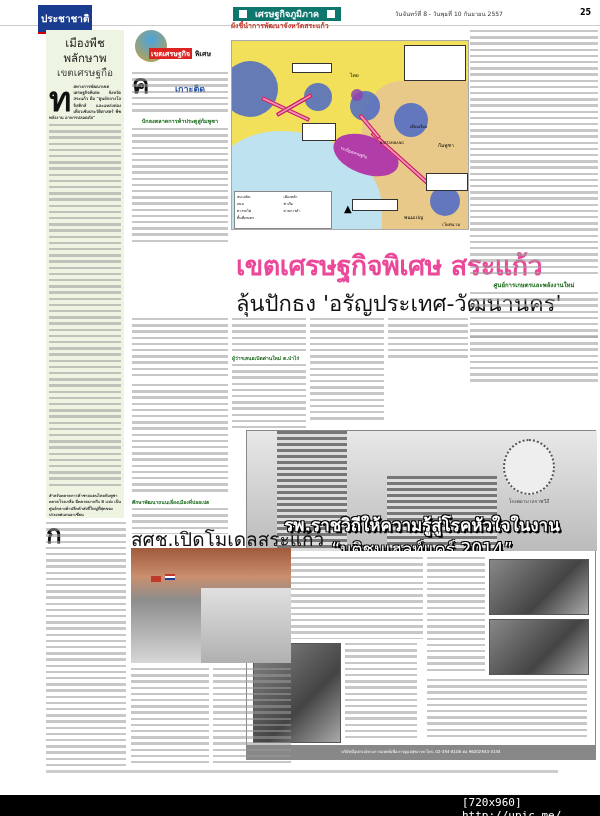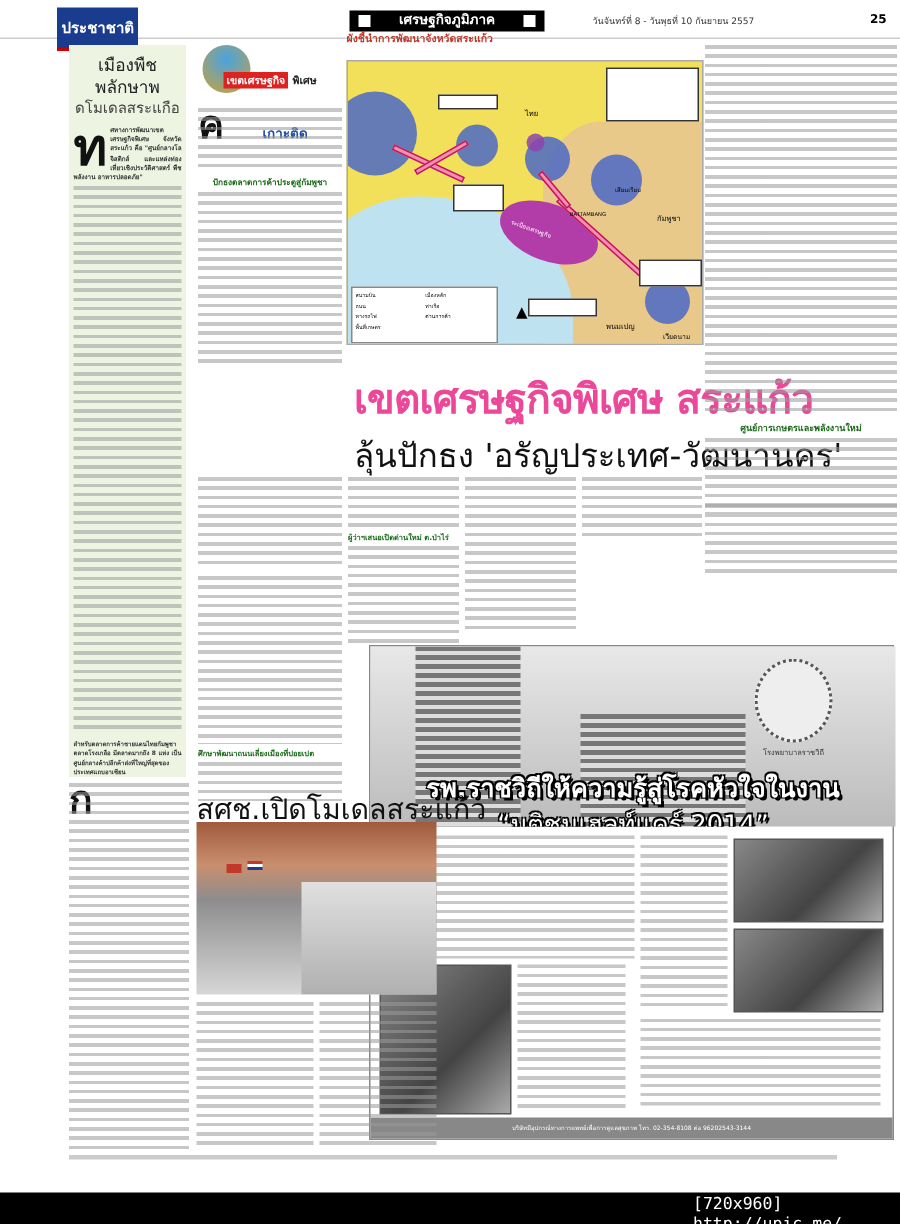--- a/index.html
+++ b/index.html
@@ -1,21 +1,21 @@
 <!DOCTYPE html>
 <html><head>
 <meta charset="utf-8">
 <style>
 *{box-sizing:border-box;margin:0;padding:0}
 html,body{width:600px;height:816px;overflow:hidden;background:#000;}
 body{font-family:"DejaVu Sans",sans-serif;position:relative;}
 .page{position:absolute;left:0;top:0;width:600px;height:795px;background:#fff;overflow:hidden;}
 .hdr{position:absolute;left:0;top:0;width:600px;height:26px;border-bottom:1px solid #ccc;}
 .logo{position:absolute;left:38px;top:5px;font-size:10px;font-weight:bold;color:#c00;background:#1a3c8f;color:#fff;padding:6px 3px;border-bottom:2px solid #c00;}
-.sect{position:absolute;left:233px;top:7px;width:130px;height:14px;background:#000000;color:#fff;font-size:9px;text-align:center;line-height:14px;font-weight:bold;}
+.sect{position:absolute;left:233px;top:7px;width:108px;height:14px;background:#0f766e;color:#fff;font-size:9px;text-align:center;line-height:14px;font-weight:bold;}
 .sect:before,.sect:after{content:"";position:absolute;top:3px;width:8px;height:8px;background:#fff;}
 .sect:before{left:6px}.sect:after{right:6px}
 .date{position:absolute;left:395px;top:9px;font-size:6px;color:#333;}
 .pnum{position:absolute;left:580px;top:8px;font-size:8px;font-weight:bold;}
 .text{font-size:4.2px;line-height:6.2px;color:#666;text-align:justify;}
 .filler{background:repeating-linear-gradient(to bottom,#9a9a9a 0,#9a9a9a 2.4px,transparent 2.4px,transparent 6.2px);opacity:.55;}
 .greenbox{position:absolute;left:46px;top:30px;width:78px;height:488px;background:#eef4e2;}
 .gb-title{font-size:11.5px;text-align:center;color:#222;margin-top:6px;line-height:15px;}
 .gb-sub{font-size:10px;text-align:center;color:#444;line-height:14px;}
 .dropcap{font-size:34px;font-weight:bold;line-height:30px;float:left;margin-right:2px;color:#111;}
@@ -60,21 +60,21 @@
 
   <div class="hdr">
     <span class="logo">ประชาชาติ</span>
     <div class="sect">เศรษฐกิจภูมิภาค</div>
     <span class="date">วันจันทร์ที่ 8 - วันพุธที่ 10 กันยายน 2557</span>
     <span class="pnum">25</span>
   </div>
 
   <div class="greenbox">
     <div class="gb-title">เมืองพืชพลักษาพ</div>
-    <div class="gb-sub">ดโมเดลสระแกือ</div>
+    <div class="gb-sub">เขตเศรษฐกือ</div>
     <div style="padding:4px 3px 0 3px;">
       <span class="dropcap">ท</span>
       <div class="text" style="font-weight:bold;color:#333;">ศทางการพัฒนาเขตเศรษฐกิจพิเศษ จังหวัดสระแก้ว คือ "ศูนย์กลางโลจิสติกส์ และแหล่งท่องเที่ยวเชิงประวัติศาสตร์ พืชพลังงาน อาหารปลอดภัย"</div>
       <div class="filler" style="height:365px;margin-top:3px;clear:both;"></div>
       <div class="text" style="font-weight:bold;color:#333;margin-top:4px;font-size:4px;">สำหรับตลาดการค้าชายแดนไทยกัมพูชา ตลาดโรงเกลือ มีตลาดมากถึง 8 แห่ง เป็นศูนย์กลางค้าปลีกค้าส่งที่ใหญ่ที่สุดของประเทศแถบอาเซียน</div>
     </div>
   </div>
 
   <div class="kaokid">
     <div class="kk-circle"></div>

